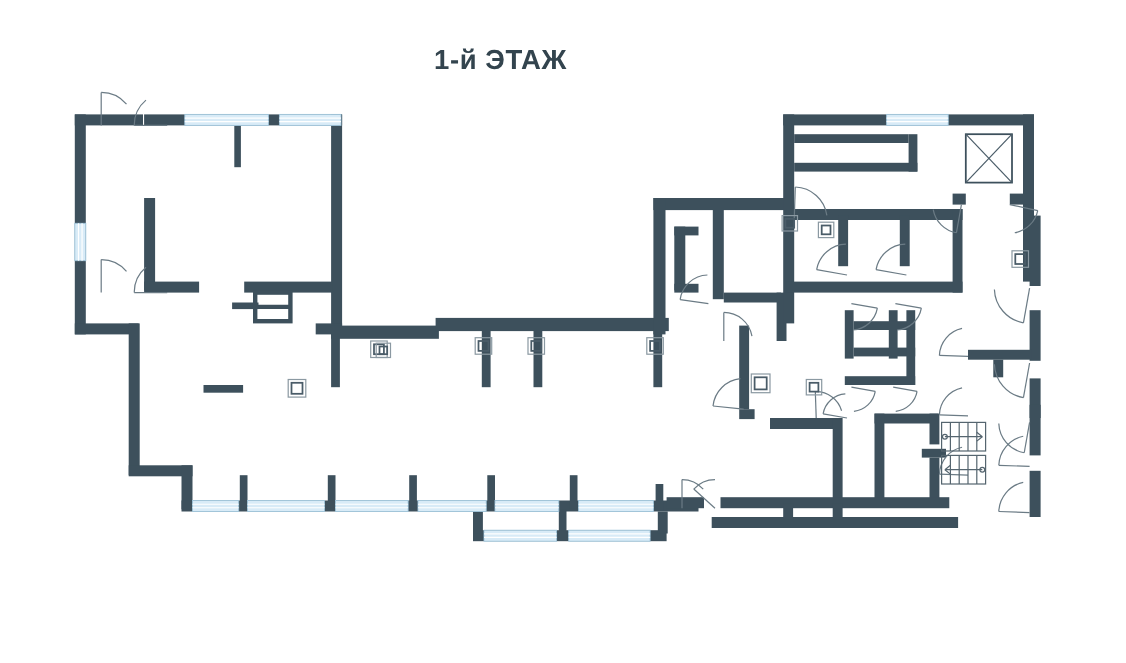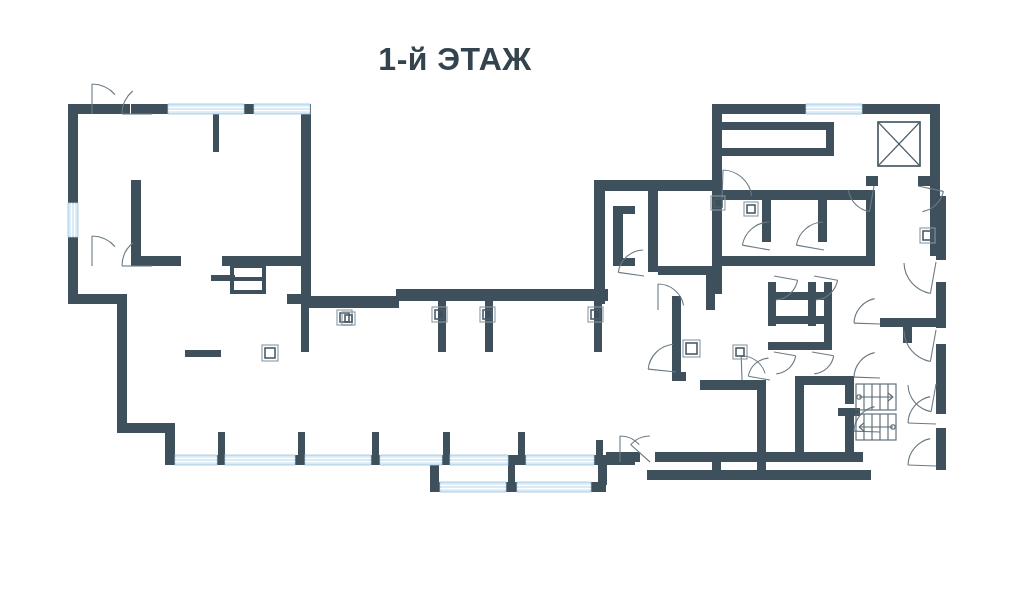--- a/index.html
+++ b/index.html
@@ -19,21 +19,21 @@
     height: 603px;
     position: relative;
     background: #ffffff;
   }
   #plan-title {
     position: absolute;
     top: 41px;
     left: 0;
     width: 910px;
     text-align: center;
-    font-size: 32px;
+    font-size: 25px;
     font-weight: bold;
     letter-spacing: 0.5px;
     color: #33444e;
     font-family: "Liberation Sans", sans-serif;
     user-select: none;
   }
   #plan-canvas {
     position: absolute;
     top: 0;
     left: 0;

